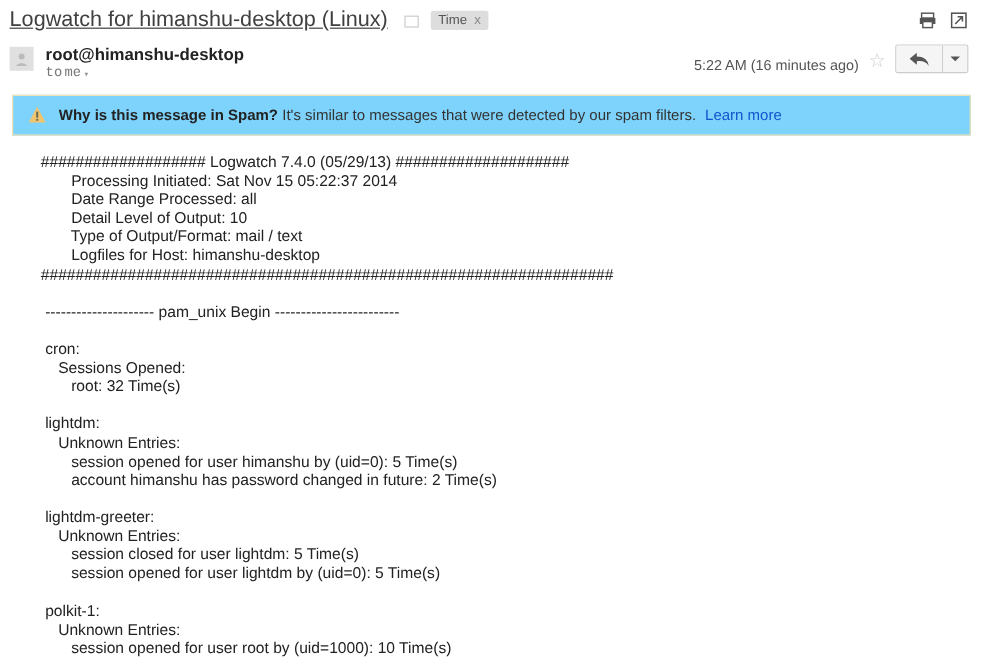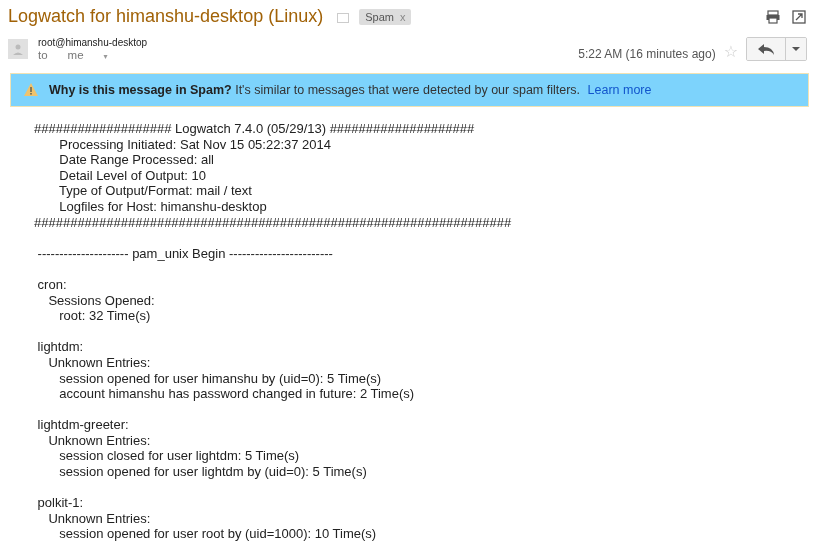--- a/index.html
+++ b/index.html
@@ -1,49 +1,49 @@
 <!DOCTYPE html>
 <html><head>
 <meta charset="utf-8">
 <style>
   * { box-sizing: border-box; margin: 0; padding: 0; }
   body { font-family: Arial, Helvetica, sans-serif; font-size: 13px; color: #222; background: #fff; width: 819px; }
   .header-row { display: flex; align-items: center; padding: 6px 12px 4px 8px; }
-  .subject { font-size: 18px; color: #a16207; }
+  .subject { font-size: 18px; color: #404040; text-decoration: underline; }
   .inbox-icon { width: 12px; height: 10px; border: 1px solid #ccc; display: inline-block; margin: 0 10px 0 14px; position: relative; top: 1px; }
   .spam-label { background: #ddd; color: #555; font-size: 11px; padding: 2px 6px; border-radius: 2px; display: inline-flex; align-items: center; gap: 6px; }
   .spam-label .x { color: #888; cursor: pointer; font-size: 11px; }
   .header-right { margin-left: auto; display: flex; gap: 10px; align-items: center; }
   .icon-btn { width: 16px; height: 16px; display: inline-flex; align-items: center; justify-content: center; color: #555; cursor: pointer; }
   .sender-row { display: flex; align-items: flex-start; padding: 6px 12px 2px 8px; gap: 10px; }
   .avatar { width: 20px; height: 20px; background: #e0e0e0; display: flex; align-items: center; justify-content: center; font-size: 12px; color: #aaa; margin-top: 2px; }
   .sender-block { flex: 1; }
-  .sender-name { font-weight: normal; font-size: 10px; }
-  .to-line { color: #777; font-size: 11.5px; margin-top: 1px; display: flex; align-items: flex-end; gap: 20px; }
+  .sender-name { font-weight: bold; font-size: 14px; }
+  .to-line { color: #777; font-size: 11.5px; margin-top: 1px; display: flex; align-items: flex-end; gap: 2px; font-family: Liberation Mono, monospace; }
   .to-caret { font-size: 8px; color: #999; }
   .meta-right { display: flex; align-items: flex-end; gap: 8px; color: #555; font-size: 12px; }
   .star { color: #ccc; font-size: 16px; cursor: pointer; }
   .reply-group { display: flex; border: 1px solid #ccc; border-radius: 2px; overflow: hidden; }
   .reply-btn { padding: 5px 10px; background: #f5f5f5; border-right: 1px solid #ccc; cursor: pointer; display: flex; align-items: center; }
   .reply-btn:last-child { border-right: none; padding: 5px 6px; }
   .spam-banner { margin: 10px 10px 0 10px; background: #7dd3fc; border: 1px solid #f1e2b3; padding: 8px 12px; display: flex; align-items: center; gap: 10px; font-size: 12.5px; color: #333; }
   .warn-icon { color: #f0c36d; }
   .spam-banner b { color: #222; }
   .spam-banner a { color: #1155cc; text-decoration: none; margin-left: 4px; }
   .body-content { padding: 14px 18px 0 34px; font-family: Arial, Helvetica, sans-serif; font-size: 13px; line-height: 1.2; color: #222; white-space: pre; overflow: hidden; }
   svg { display: block; }
 </style>
 </head>
 <body>
 
 <div class="header-row">
   <span class="subject">Logwatch for himanshu-desktop (Linux)</span>
   <span class="inbox-icon"></span>
   <span class="spam-label">
-    <span>Spam</span>
+    <span>Time</span>
     <span class="x">x</span>
   </span>
   <div class="header-right">
     <span class="icon-btn">
       <svg width="16" height="16" viewBox="0 0 16 16">
           <rect x="3" y="2" width="10" height="4" fill="none" stroke="#555" stroke-width="1.2"></rect>
           <rect x="1.5" y="6" width="13" height="5" fill="#555"></rect>
           <rect x="4" y="9" width="8" height="5" fill="#fff" stroke="#555" stroke-width="1.2"></rect>
         </svg>
     </span>

